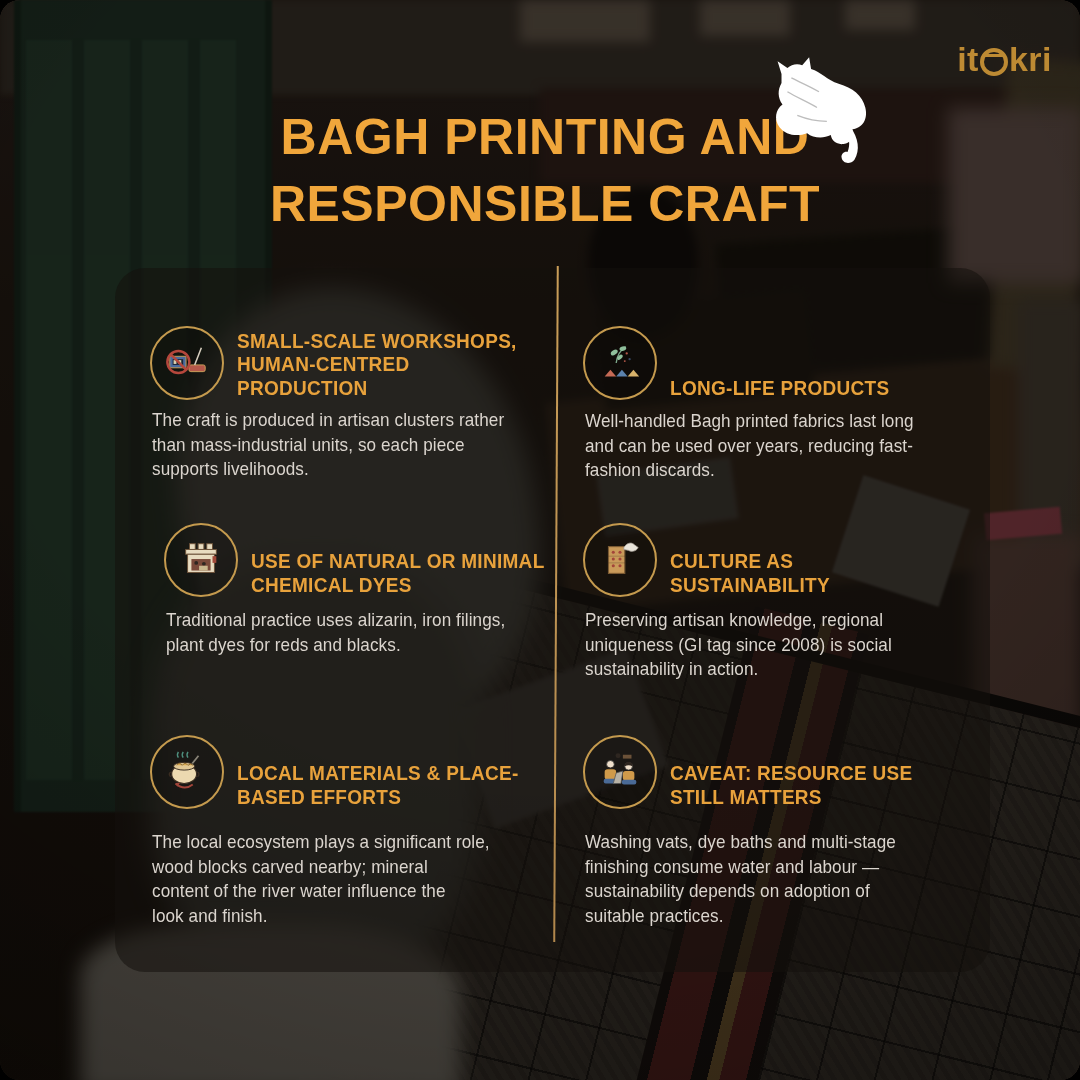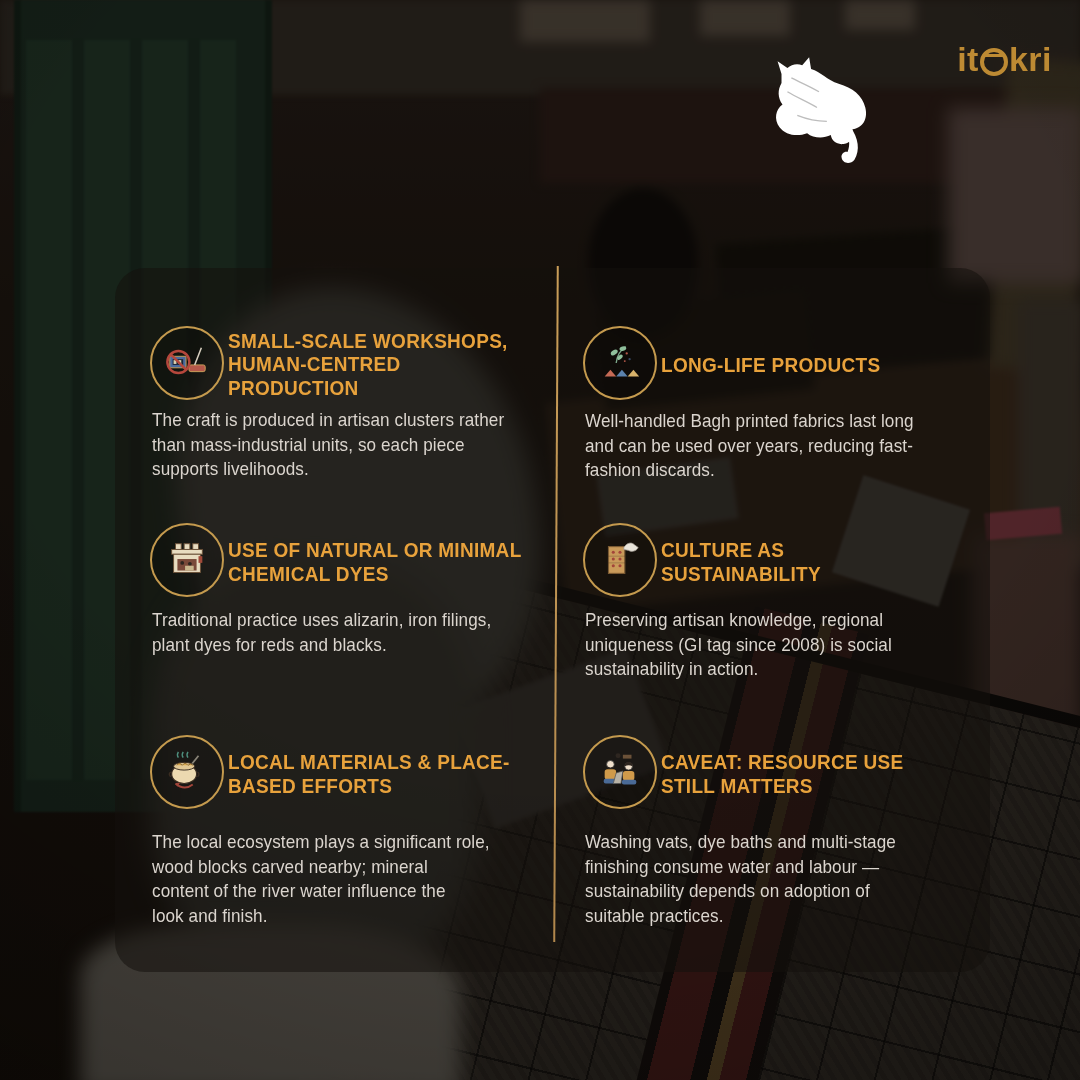--- a/index.html
+++ b/index.html
@@ -1,19 +1,20 @@
 <!DOCTYPE html>
 <html><head>
 <meta charset="utf-8">
 <style>
   html,body{margin:0;padding:0;background:#000;}
   .canvas{
     position:relative;width:1080px;height:1080px;overflow:hidden;
     background:#1a1310;
     font-family:"Liberation Sans", sans-serif;
+    border-radius:20px;
   }
   
   .bg{position:absolute;inset:0;z-index:1;}
   .bg *{position:absolute;}
   .bg-base{inset:0;background:linear-gradient(180deg,#2b211b 0%,#211811 28%,#1b130e 60%,#171009 100%);}
   .wall-top{left:0;top:0;width:1080px;height:95px;background:#3a322a;filter:blur(3px);}
   .win{background:#77695a;filter:blur(6px);opacity:.8;}
   .w1{left:520px;top:0;width:130px;height:42px;}
   .w2{left:700px;top:0;width:90px;height:36px;}
   .w3{left:845px;top:0;width:70px;height:30px;}
@@ -54,30 +55,30 @@
   .logo-o{display:inline-block;width:20px;height:20px;border:4px solid #bd8a33;border-radius:50%;position:relative;top:2px;margin:0 1px;}
   .logo-o::before{content:'';position:absolute;left:0;right:0;top:2px;height:3px;background:#bd8a33;}
   .title{position:absolute;z-index:5;left:140px;top:104px;width:810px;text-align:center;
     color:#f0a63b;font-size:50px;font-weight:bold;line-height:1.33;letter-spacing:.5px;}
   .tiger{position:absolute;z-index:6;left:748px;top:50px;width:138px;height:118px;}
   
   .panel{position:absolute;z-index:3;left:115px;top:268px;width:875px;height:704px;border-radius:30px;background:rgba(20,16,12,.55);}
   .content{position:absolute;inset:0;z-index:4;}
   .divider{position:absolute;left:555px;top:266px;width:2px;height:676px;background:linear-gradient(180deg,#d3a55c,#b98d4f);transform:rotate(.3deg);opacity:.95;}
   .card{position:absolute;width:406px;}
-  .card-top{display:flex;gap:4px;align-items:center;}
+  .card-top{display:flex;gap:13px;align-items:flex-end;}
   .icon-circle{flex:none;width:74px;height:74px;border:2px solid #c49a4e;border-radius:50%;
     display:flex;align-items:center;justify-content:center;background:rgba(0,0,0,.18);box-sizing:border-box;}
   .card h3{margin:0;padding-top:5px;color:#e8a23c;font-size:20px;font-weight:bold;line-height:1.17;letter-spacing:.3px;
     transform:scaleX(.95);transform-origin:left top;white-space:nowrap;}
   .card p{position:absolute;left:2px;margin:0;width:440px;color:#dbd5ce;font-size:19px;line-height:1.3;letter-spacing:.1px;
     transform:scaleX(.9);transform-origin:left top;white-space:nowrap;}
   .c1{left:150px;top:325px;} .c1 p{top:83px;}
   .c2{left:583px;top:326px;} .c2 p{top:83px;}
-  .c3{left:150px;top:523px;} .c3 p{top:85px;}
+  .c3{left:164px;top:523px;} .c3 p{top:85px;}
   .c4{left:583px;top:523px;} .c4 p{top:85px;}
   .c5{left:150px;top:735px;} .c5 p{top:95px;}
   .c6{left:583px;top:735px;} .c6 p{top:95px;}
 </style>
 </head>
 <body>
 
 <div class="canvas">
 
   <div class="bg">
@@ -116,20 +117,21 @@
       <span class="logo-o"></span>
       <span>kri</span>
     </div>
 
   <svg class="tiger" viewBox="0 0 140 115">
     <path fill="#ffffff" d="M34,22 L30,9 L40,16 C44,12 50,11 55,13 L62,5 L64,17 C74,20 80,28 92,32 C106,36 116,44 119,56 C122,68 116,77 106,78 C108,86 104,92 97,93 C90,94 85,90 84,84 C76,88 66,87 60,82 C50,86 38,84 32,76 C26,68 28,58 35,53 C30,46 30,38 34,31 Z"></path>
     <path fill="#ffffff" d="M104,76 C112,87 114,99 108,109 C104,114 96,113 95,107 C94,103 98,100 101,101 C104,94 103,86 98,79 Z"></path>
     <path fill="none" stroke="#bdbdbd" stroke-width="1.4" d="M44,26 C52,30 62,34 72,40 M40,40 C50,46 60,50 70,56 M50,64 C60,68 70,70 80,70"></path>
   </svg>
 
+  <div class="title">BAGH PRINTING AND<br>RESPONSIBLE CRAFT</div>
 
   <div class="content">
     <div class="divider"></div>
 
     <div class="card c1">
       <div class="card-top">
         <div class="icon-circle">
           <svg width="46" height="46" viewBox="0 0 48 48">
             <rect x="6" y="17" width="17" height="12" rx="1" fill="#4a6b9e" stroke="#caa05a" stroke-width="1"></rect>
             <rect x="9" y="20" width="11" height="6" fill="#1c2636"></rect>

